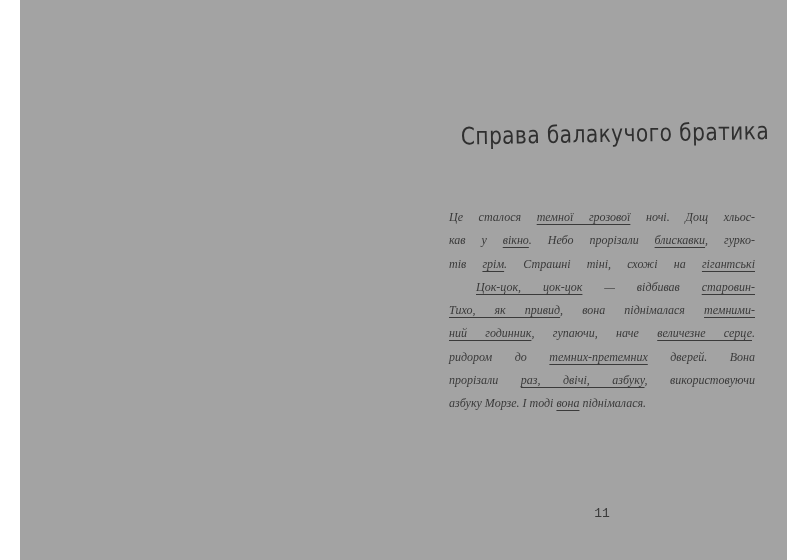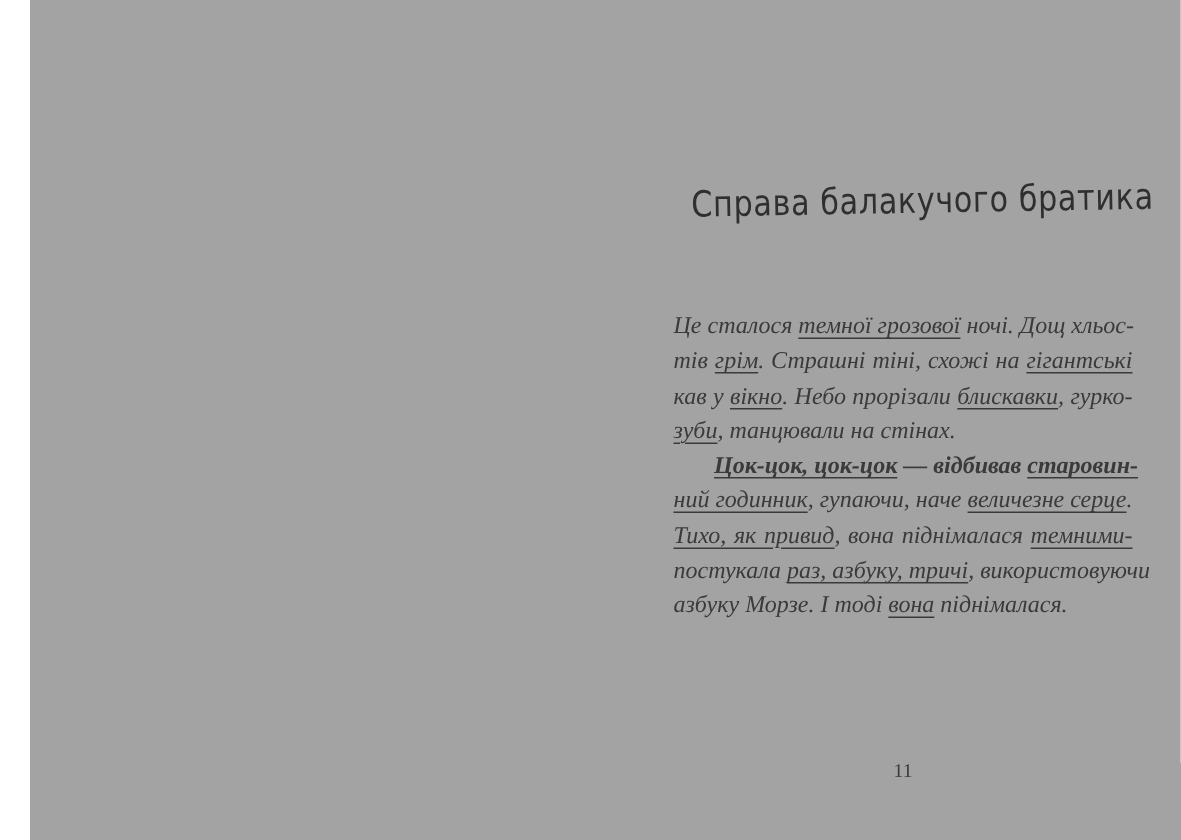--- a/index.html
+++ b/index.html
@@ -32,65 +32,64 @@
     transform-origin: center;
     white-space: nowrap;
   }
   .body-text {
     position: absolute;
     left: 429px;
     top: 206px;
     width: 306px;
     font-family: "Liberation Serif", "DejaVu Serif", serif;
     font-style: italic;
-    font-size: 16px;
+    font-size: 12px;
     line-height: 23.3px;
     color: #3a3a3a;
   }
   .line {
     text-align: justify;
     text-align-last: justify;
     height: 23.3px;
     white-space: nowrap;
   }
   .line.last {
     text-align-last: left;
   }
   .line.indent {
     text-indent: 27px;
-    font-weight: bold;
   }
   .u {
     text-decoration: underline;
     text-decoration-thickness: 1px;
     text-underline-offset: 2.5px;
   }
   .page-number {
     position: absolute;
     left: 429px;
     top: 506px;
     width: 306px;
     text-align: center;
-    font-family: Liberation Serif, serif;
+    font-family: Liberation Mono, monospace;
     font-size: 13px;
     color: #3a3a3a;
   }
 </style>
 </head>
 <body>
 
 <div class="spread">
   <div class="chapter-title">Справа балакучого братика</div>
 
   <div class="body-text">
       <div class="line"><span>Це сталося </span><span class="u">темної грозової</span><span> ночі. Дощ хльос-</span></div>
+      <div class="line"><span>кав у </span><span class="u">вікно</span><span>. Небо прорізали </span><span class="u">блискавки</span><span>, гурко-</span></div>
       <div class="line"><span>тів </span><span class="u">грім</span><span>. Страшні тіні, схожі на </span><span class="u">гігантські</span></div>
-      <div class="line"><span>кав у </span><span class="u">вікно</span><span>. Небо прорізали </span><span class="u">блискавки</span><span>, гурко-</span></div>
-      <div class="line last"><span class="u">зуби</span><span>, танцювали на стінах.</span></div>
       <div class="line indent"><span class="u">Цок-цок, цок-цок</span><span> — відбивав </span><span class="u">старовин-</span></div>
+      <div class="line"><span class="u">Тихо, як привид</span><span>, вона піднімалася </span><span class="u">темними-</span></div>
       <div class="line"><span class="u">ний годинник</span><span>, гупаючи, наче </span><span class="u">величезне серце</span><span>.</span></div>
-      <div class="line"><span class="u">Тихо, як привид</span><span>, вона піднімалася </span><span class="u">темними-</span></div>
-      <div class="line"><span>постукала </span><span class="u">раз, азбуку, тричі</span><span>, використовуючи</span></div>
+      <div class="line"><span>ридором до </span><span class="u">темних-претемних</span><span> дверей. Вона</span></div>
+      <div class="line"><span>прорізали </span><span class="u">раз, двічі, азбуку</span><span>, використовуючи</span></div>
       <div class="line last"><span>азбуку Морзе. І тоді </span><span class="u">вона</span><span> піднімалася.</span></div>
     </div>
 
   <div class="page-number">11</div>
 </div>
 
 </body></html>

